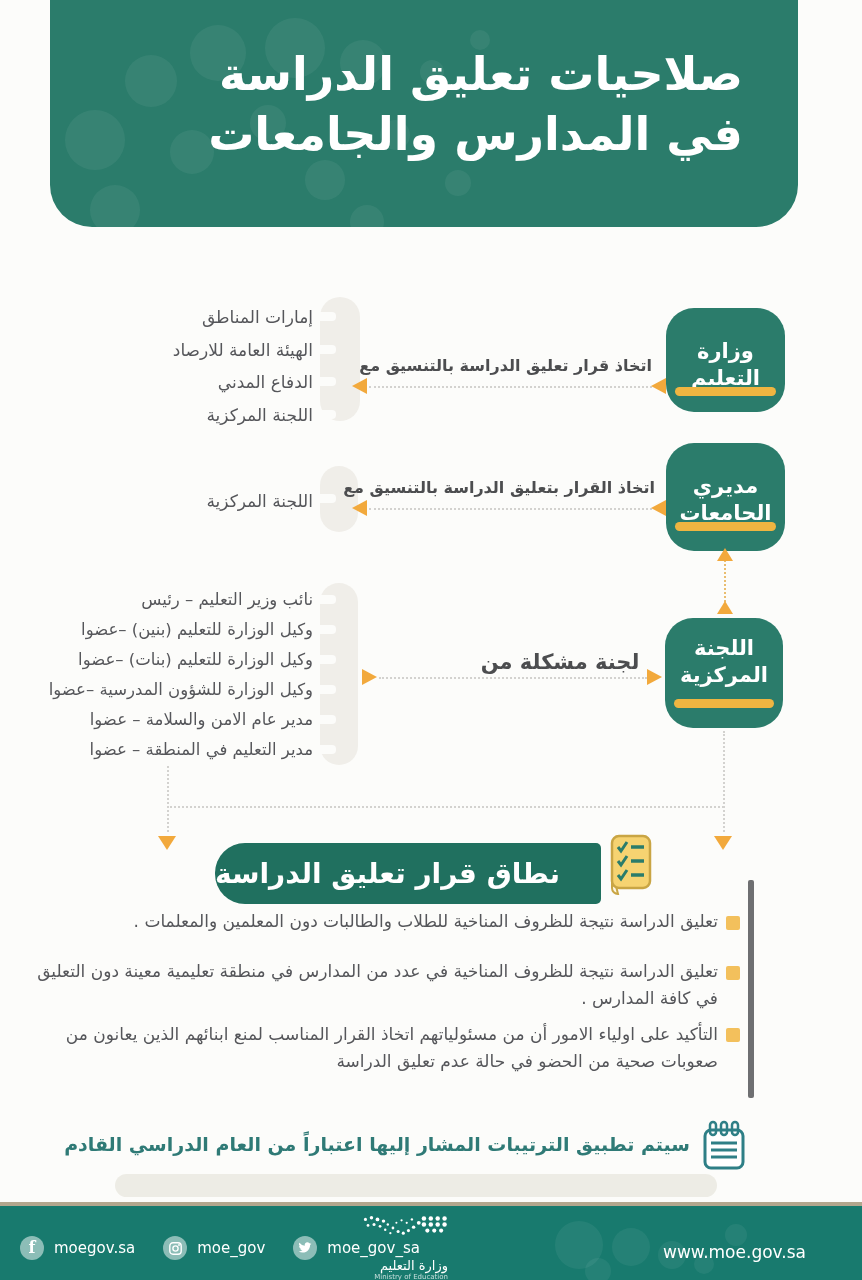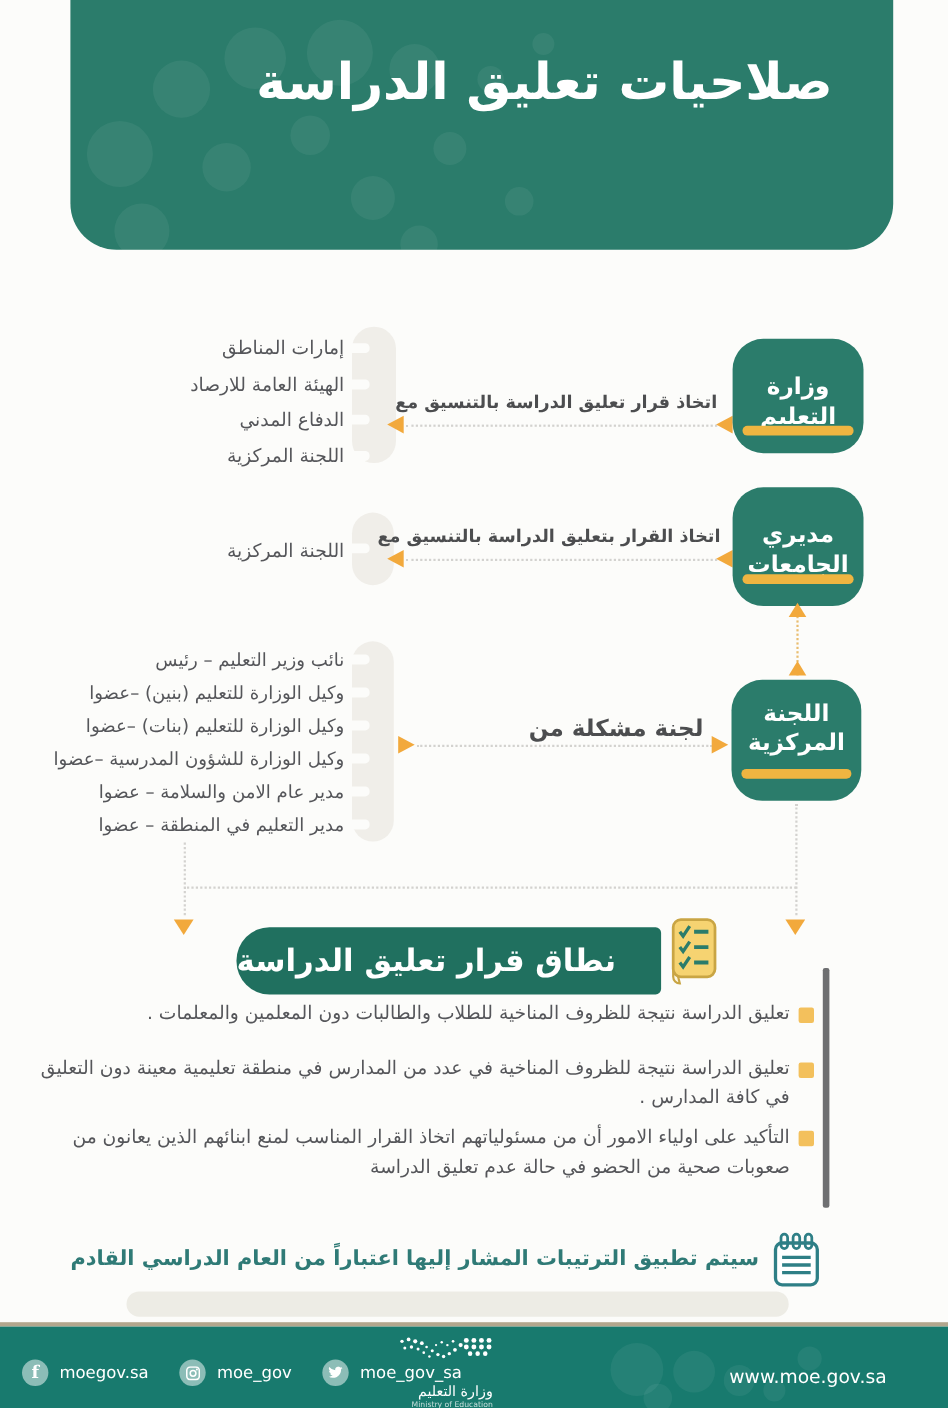--- a/index.html
+++ b/index.html
@@ -7,21 +7,20 @@
     width:862px;height:1280px;position:relative;overflow:hidden;
     background:#fcfcfa;
     font-family:"DejaVu Sans",sans-serif;
   }
   .abs{position:absolute;}
   
   .header{
     left:50px;top:0;width:748px;height:227px;
     background:#2b7c6b;border-radius:0 0 42px 42px;
     overflow:hidden;
-    margin-left:14px;
   }
   .header .dot{position:absolute;border-radius:50%;background:rgba(255,255,255,0.06);}
   .title{
     position:absolute;right:55px;top:44px;
     color:#ffffff;font-weight:bold;font-size:46px;line-height:60px;
     text-align:right;direction:rtl;letter-spacing:1px;
   }
   
   .entity-box{
     background:#2b7c6b;border-radius:28px;color:#fff;text-align:center;
@@ -91,20 +90,21 @@
   <div class="dot" style="left:40px;top:185px;width:50px;height:50px;"></div>
   <div class="dot" style="left:200px;top:105px;width:36px;height:36px;"></div>
   <div class="dot" style="left:255px;top:160px;width:40px;height:40px;"></div>
   <div class="dot" style="left:330px;top:120px;width:30px;height:30px;"></div>
   <div class="dot" style="left:370px;top:60px;width:24px;height:24px;"></div>
   <div class="dot" style="left:300px;top:205px;width:34px;height:34px;"></div>
   <div class="dot" style="left:420px;top:30px;width:20px;height:20px;"></div>
   <div class="dot" style="left:395px;top:170px;width:26px;height:26px;"></div>
   <div class="title">
     <div>صلاحيات تعليق الدراسة</div>
+    <div>في المدارس والجامعات</div>
   </div>
 </div>
 
 <div class="abs item-list" style="left:35px;top:301px;width:278px;font-size:17px;line-height:32.5px;">
   <div class="li">إمارات المناطق</div>
   <div class="li">الهيئة العامة للارصاد</div>
   <div class="li">الدفاع المدني</div>
   <div class="li">اللجنة المركزية</div>
 </div>
 <div class="abs capsule" style="left:320px;top:297px;width:40px;height:124px;">

